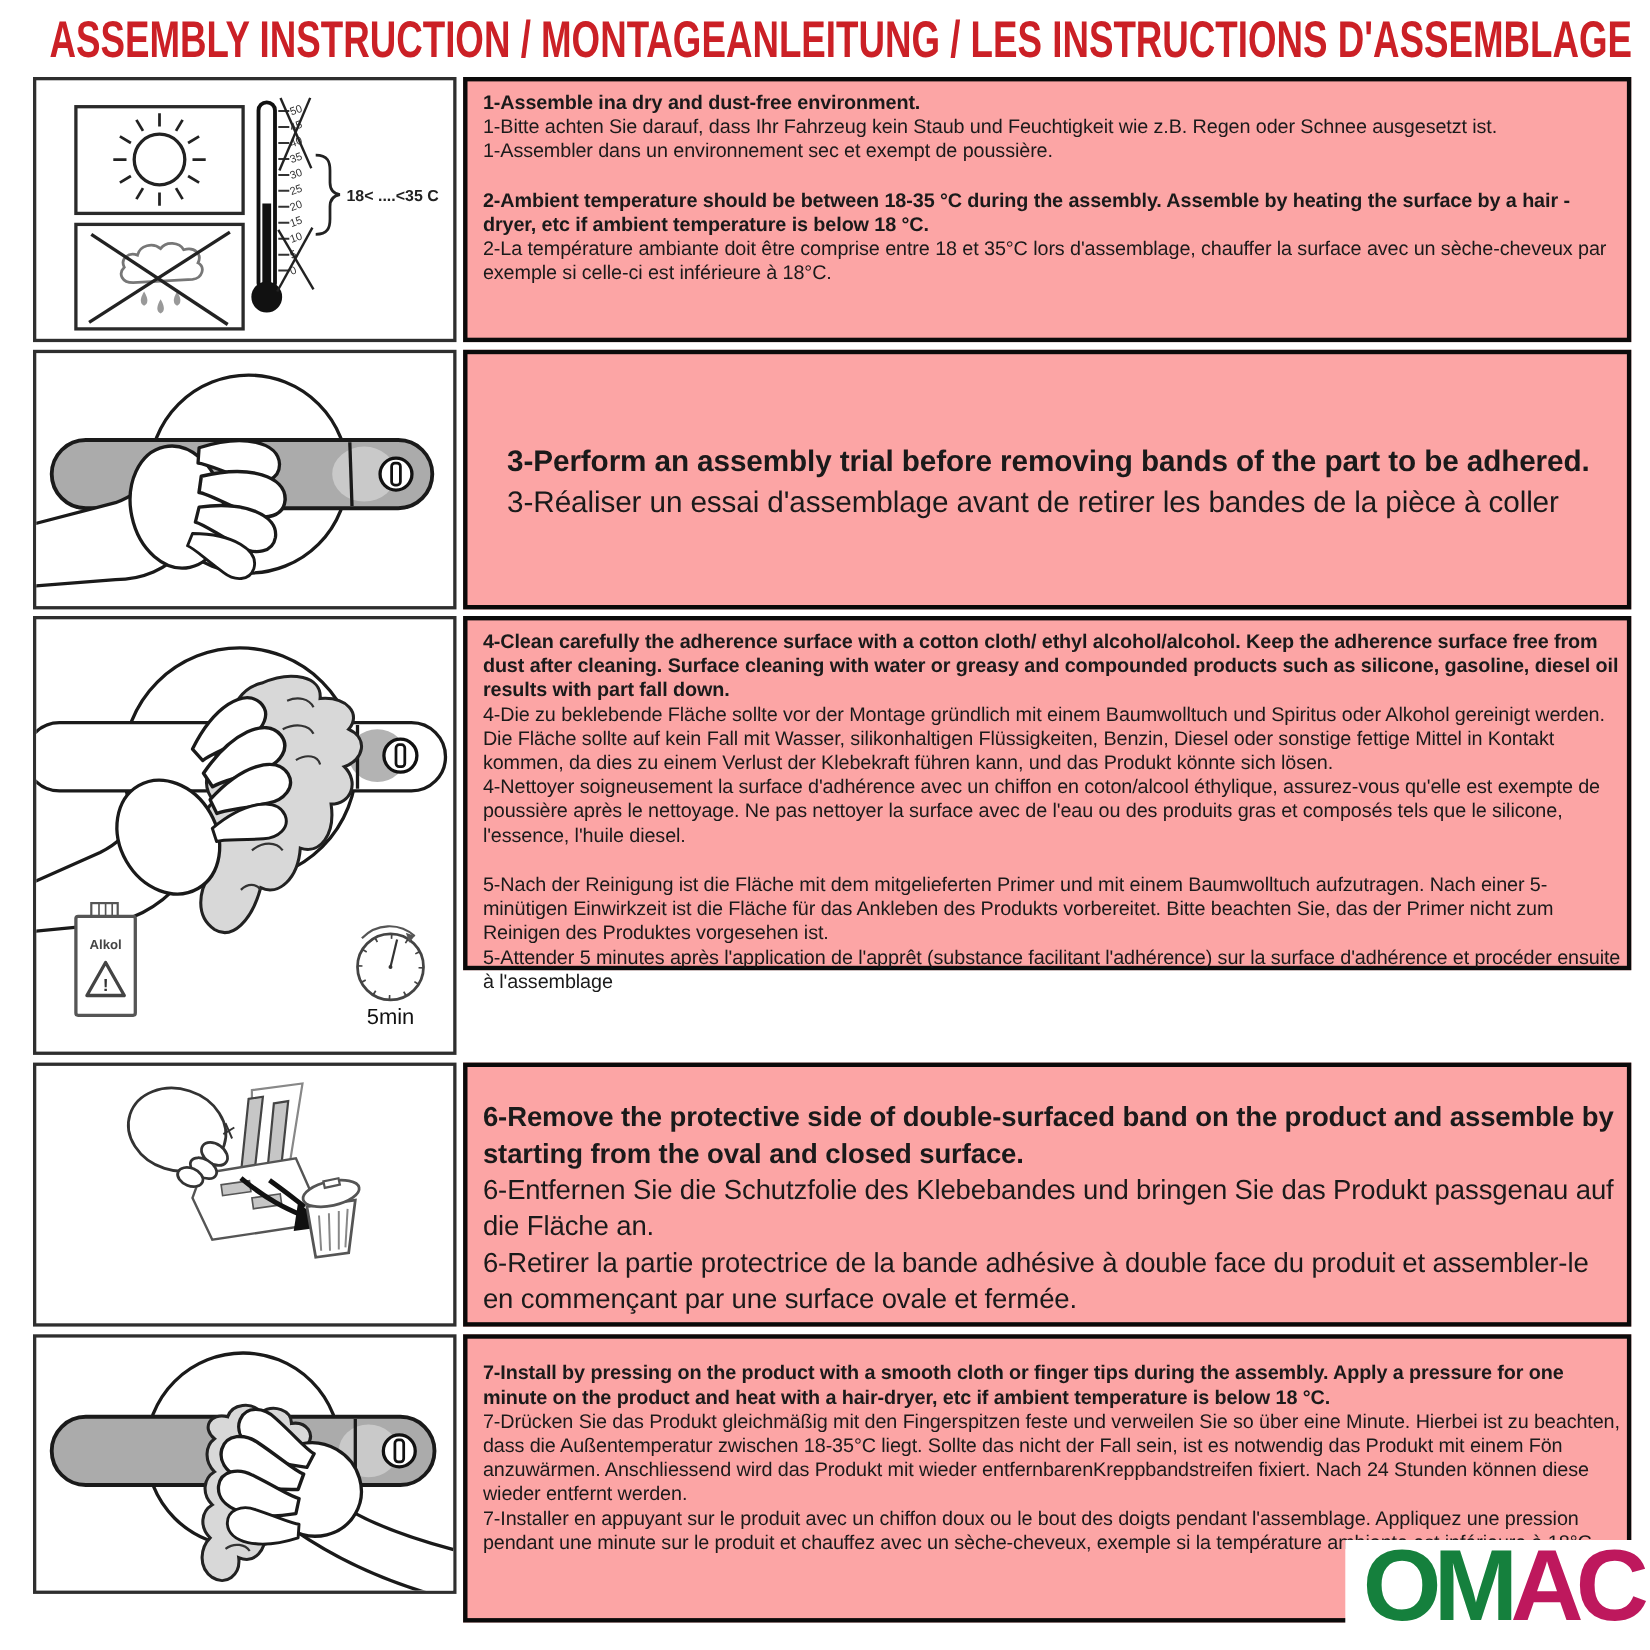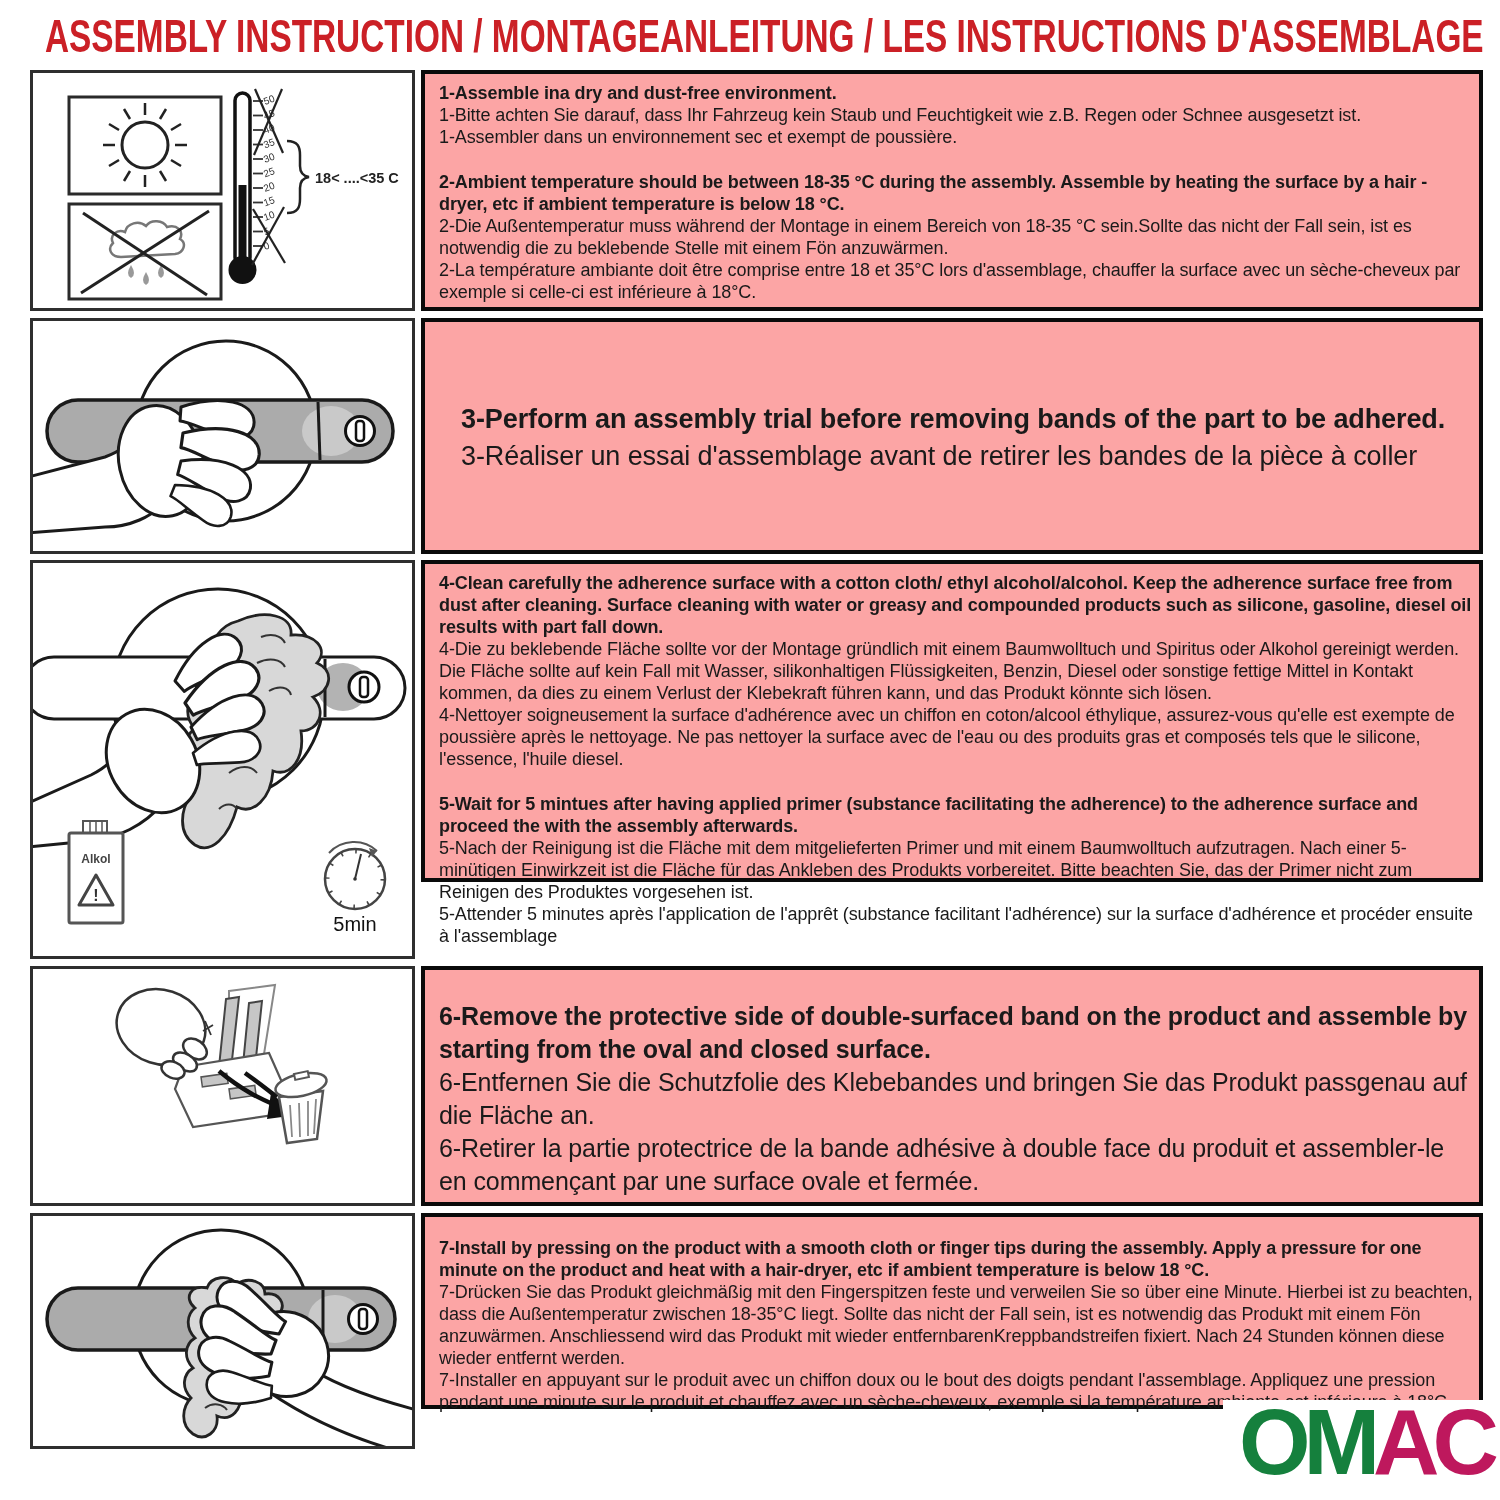--- a/index.html
+++ b/index.html
@@ -7,21 +7,21 @@
   .title{position:absolute;left:45px;top:8px;font-size:47px;font-weight:bold;color:#cb2026;
          white-space:nowrap;transform:scaleX(0.71);transform-origin:left top;letter-spacing:0px;}
   .illus{position:absolute;left:30px;width:385px;border:3px solid #2f2f2f;background:#fff;box-sizing:border-box;}
   .illus svg{display:block;width:100%;height:100%;}
   .textbox{position:absolute;left:421px;width:1062px;border:4px solid #0a0a0a;background:#fca5a5;
            box-sizing:border-box;padding:8px 6px 4px 14px;}
   #il1{top:70px;height:241px}   #tb1{top:70px;height:241px}
   #il2{top:318px;height:236px}  #tb2{top:318px;height:236px;display:flex;flex-direction:column;justify-content:center;padding-left:36px;}
   #il3{top:560px;height:399px}  #tb3{top:560px;height:322px}
   #il4{top:966px;height:240px}  #tb4{top:966px;height:240px;display:flex;flex-direction:column;justify-content:flex-end;}
-  #il5{top:1213px;height:236px} #tb5{top:1213px;height:196px;padding-top:20px;}
+  #il5{top:1213px;height:236px} #tb5{top:1213px;height:262px;padding-top:20px;}
   .textbox p{margin:0;font-size:18px;line-height:22px;letter-spacing:-0.1px;}
   .textbox p.b{font-weight:bold;}
   .gap{height:23px;}
   #tb2 p{font-size:27px;line-height:37px;}
   #tb4 p{font-size:25px;line-height:33px;}
   .logo{position:absolute;top:1400px;right:6px;background:#fff;padding:0 2px 6px 16px;z-index:5;
         font-size:92px;font-weight:bold;letter-spacing:-7px;line-height:84px;white-space:nowrap;}
   .logo .lg-b{color:#15803d;} .logo .lg-r{color:#be185d;}
 </style>
 </head>
@@ -102,21 +102,20 @@
     <text x="282" y="110" font-size="14.5" font-weight="bold" fill="#222">18&lt; ....&lt;35 C</text>
   </g>
  </svg>
 </div>
 <div class="textbox" id="tb1">
   <p class="b">1-Assemble ina dry and dust-free environment.</p>
   <p>1-Bitte achten Sie darauf, dass Ihr Fahrzeug kein Staub und Feuchtigkeit wie z.B. Regen oder Schnee ausgesetzt ist.</p>
   <p>1-Assembler dans un environnement sec et exempt de poussière.</p>
   <div class="gap"></div>
   <p class="b">2-Ambient temperature should be between 18-35 °C  during the assembly. Assemble by heating the surface by a hair -dryer, etc if ambient temperature is below 18 °C.</p>
-  <p>2-Die Außentemperatur muss während der Montage in einem Bereich von 18-35 °C  sein.Sollte das nicht der Fall sein, ist es notwendig die zu beklebende Stelle mit einem Fön anzuwärmen.</p>
   <p>2-La température ambiante doit être comprise entre 18 et 35°C lors d'assemblage, chauffer la surface avec un sèche-cheveux par exemple si celle-ci est inférieure à 18°C.</p>
 </div>
 
 <div class="illus" id="il2">
  <svg viewBox="0 0 379 230">
   <defs>
     <path id="fng" d="M0 0 C40 -16 72 -10 74 10 C75 24 60 30 46 26 C22 20 8 14 0 14 Z"></path>
   </defs>
   <circle cx="193" cy="110" r="90" fill="#fff" stroke="#1a1a1a" stroke-width="3"></circle>
   <g>
@@ -195,21 +194,20 @@
     <path d="M 344 288 l -8 -3 l 3 9 z" fill="#555"></path>
     <text x="322" y="368" text-anchor="middle" font-size="20" fill="#111">5min</text>
   </g>
  </svg>
 </div>
 <div class="textbox" id="tb3">
   <p class="b">4-Clean carefully the adherence surface with a cotton cloth/ ethyl alcohol/alcohol. Keep the adherence surface free from dust after cleaning. Surface cleaning with water or greasy and compounded products such as silicone, gasoline, diesel oil results with part fall down.</p>
   <p>4-Die zu beklebende Fläche sollte vor der Montage gründlich mit einem Baumwolltuch und Spiritus oder Alkohol gereinigt werden. Die Fläche sollte auf kein Fall mit Wasser, silikonhaltigen Flüssigkeiten, Benzin, Diesel oder sonstige fettige Mittel in Kontakt kommen, da dies zu einem Verlust der Klebekraft führen kann, und das Produkt könnte sich lösen.</p>
   <p>4-Nettoyer soigneusement la surface d'adhérence avec un chiffon en coton/alcool éthylique, assurez-vous qu'elle est exempte de poussière après le nettoyage. Ne pas nettoyer la surface avec de l'eau ou des produits gras et composés tels que le silicone, l'essence, l'huile diesel.</p>
   <div class="gap"></div>
-  <p class="b">5-Wait for 5 mintues after having applied primer (substance facilitating the adherence) to the adherence surface and proceed the with the assembly afterwards.</p>
   <p>5-Nach der Reinigung ist die Fläche mit dem mitgelieferten Primer und mit einem Baumwolltuch aufzutragen. Nach einer 5-minütigen Einwirkzeit ist die Fläche für das Ankleben des Produkts vorbereitet. Bitte beachten Sie, das der Primer nicht zum Reinigen des Produktes vorgesehen ist.</p>
   <p>5-Attender 5 minutes après l'application de l'apprêt (substance facilitant l'adhérence) sur la surface d'adhérence et procéder ensuite à l'assemblage</p>
 </div>
 
 <div class="illus" id="il4">
  <svg viewBox="0 0 379 234">
   <path d="M 196 22 L 242 16 L 228 104 L 196 100 Z" fill="#fff" stroke="#888" stroke-width="2"></path>
   <g fill="#c6c6c6" stroke="#444" stroke-width="2">
     <polygon points="193,30 206,28 198,100 186,98"></polygon>
     <polygon points="216,34 229,32 222,98 210,96"></polygon>

